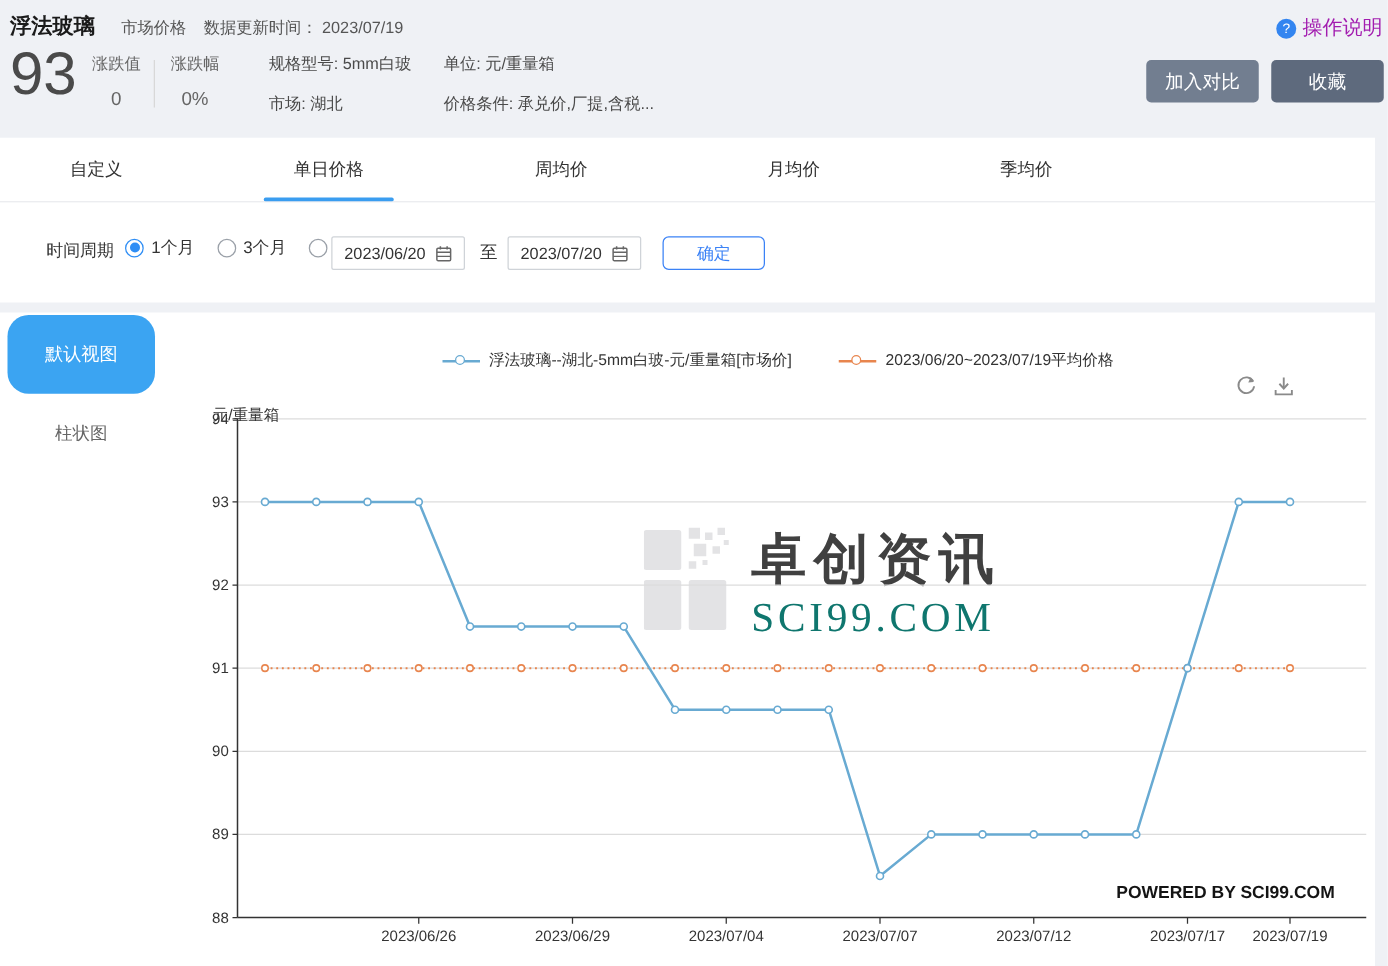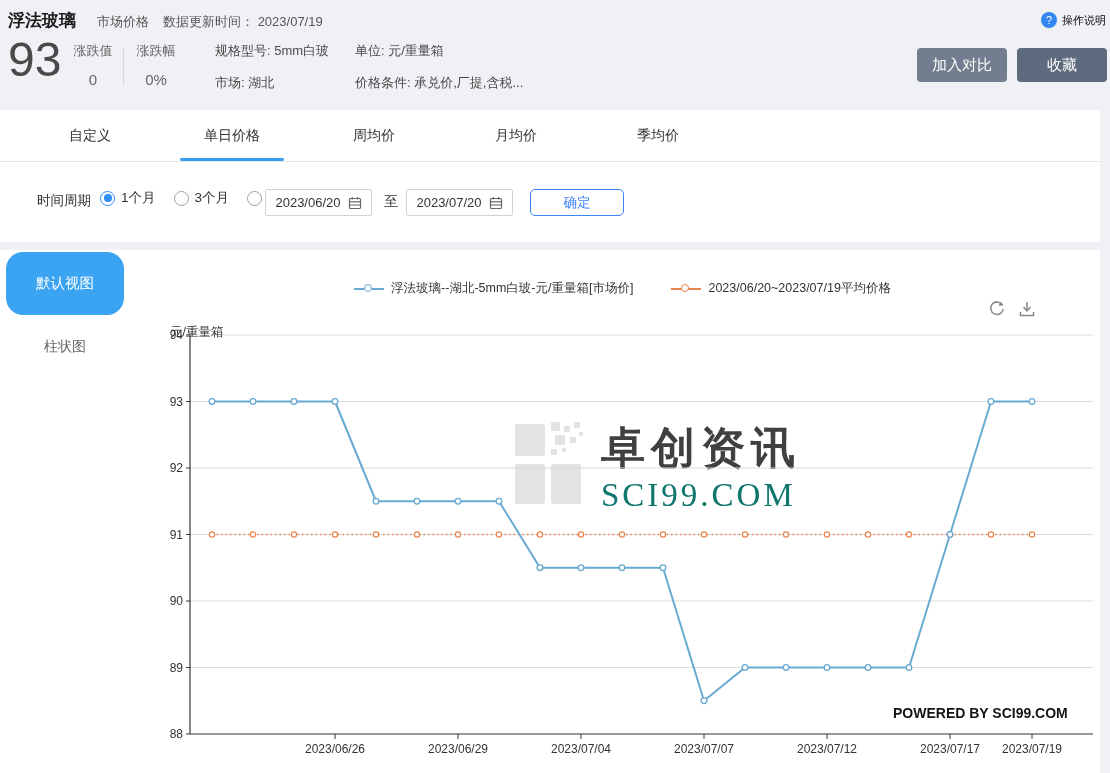--- a/index.html
+++ b/index.html
@@ -7,53 +7,53 @@
     font-family:"Liberation Sans","DejaVu Sans",sans-serif; color:#333; }
 
   
   .header { position:relative; width:1110px; height:110px; background:#eff1f5; }
   .title { position:absolute; left:8px; top:9px; font-size:17px; font-weight:bold; color:#1a1a1a; }
   .subtitle { position:absolute; left:97px; top:13px; font-size:13px; color:#555; }
   .update { position:absolute; left:163px; top:13px; font-size:13px; color:#555; }
   .help { position:absolute; right:4px; top:12px; display:flex; align-items:center; gap:5px; cursor:pointer; }
   .help-q { width:16px; height:16px; border-radius:50%; background:#3385f0; color:#fff; font-size:11px;
     display:flex; align-items:center; justify-content:center; }
-  .help-label { font-size:11px; color:#000000; }
+  .help-label { font-size:16px; color:#a21caf; }
   .big-price { position:absolute; left:8px; top:34px; font-size:48px; color:#4a4a4a; line-height:1.1; }
   .chg { position:absolute; top:42px; width:46px; text-align:center; }
   .chg-label { font-size:13px; color:#666; }
   .chg-value { font-size:15px; color:#666; margin-top:11px; }
   .vdiv { position:absolute; left:123px; top:48px; width:1px; height:38px; background:#d8d8d8; }
   .spec-col { position:absolute; top:42px; font-size:13px; color:#4a4a4a; }
   .spec-col div + div { margin-top:14px; }
   .hbtn { position:absolute; top:48px; width:90px; height:34px; border:none; border-radius:4px;
     color:#fff; font-size:15px; cursor:pointer; font-family:inherit; }
 
   
   .tabs-row { width:1100px; height:52px; background:#fff; border-bottom:1px solid #e6e8eb;
-    display:flex; padding-left:30px; }
+    display:flex; padding-left:17px;gap:44px; }
   .tab { position:relative; width:120px; margin-right:22px; display:flex; align-items:center;
     justify-content:center; font-size:14px; color:#333; cursor:pointer; }
   .tab.active .tab-underline { position:absolute; left:8px; right:8px; bottom:0; height:3px;
     background:#3a9df0; border-radius:2px; }
 
   
   .filter-row { position:relative; width:1100px; height:80px; background:#fff; margin-bottom:8px; }
   .filter-label { position:absolute; left:37px; top:30px; font-size:13.5px; color:#333; }
   .radio-group { position:absolute; left:100px; top:27px; display:flex; gap:18px; align-items:center; }
   .radio { display:flex; align-items:center; gap:6px; cursor:pointer; font-size:13.5px; color:#333; }
   .radio-dot { width:15px; height:15px; border-radius:50%; border:1px solid #9aa0a8; background:#fff;
     display:flex; align-items:center; justify-content:center; }
   .radio.active .radio-dot { border-color:#2f8ef5; }
   .radio.active .radio-dot::after { content:""; width:8px; height:8px; border-radius:50%; background:#2f8ef5; }
   .date-input { position:absolute; top:27px; width:107px; height:27px; border:1px solid #cfd3d8;
     border-radius:2px; display:flex; align-items:center; justify-content:center; gap:7px;
     font-size:13px; color:#333; background:#fff; cursor:pointer; }
   .to-label { position:absolute; left:384px; top:31px; font-size:14px; color:#333; }
-  .confirm-btn { position:absolute; left:530px; top:27px; width:94px; height:27px; background:#fff;
+  .confirm-btn { position:absolute; left:530px; top:27px; width:82px; height:27px; background:#fff;
     border:1px solid #3b82f6; border-radius:5px; color:#3b82f6; font-size:13.5px; cursor:pointer;
     font-family:inherit; }
 
   
   .chart-section { position:relative; width:1100px; height:525px; background:#fff; }
   .view-btn { position:absolute; left:6px; top:2px; width:118px; height:63px; background:#3ba4f2;
     color:#fff; font-size:14.5px; display:flex; align-items:center; justify-content:center; cursor:pointer;border-radius:17px; }
   .bar-view { position:absolute; left:0; top:88px; width:130px; text-align:center; font-size:14px;
     color:#666; cursor:pointer; }
   .legend { position:absolute; left:150px; top:30px; width:945px; display:flex; justify-content:center;

